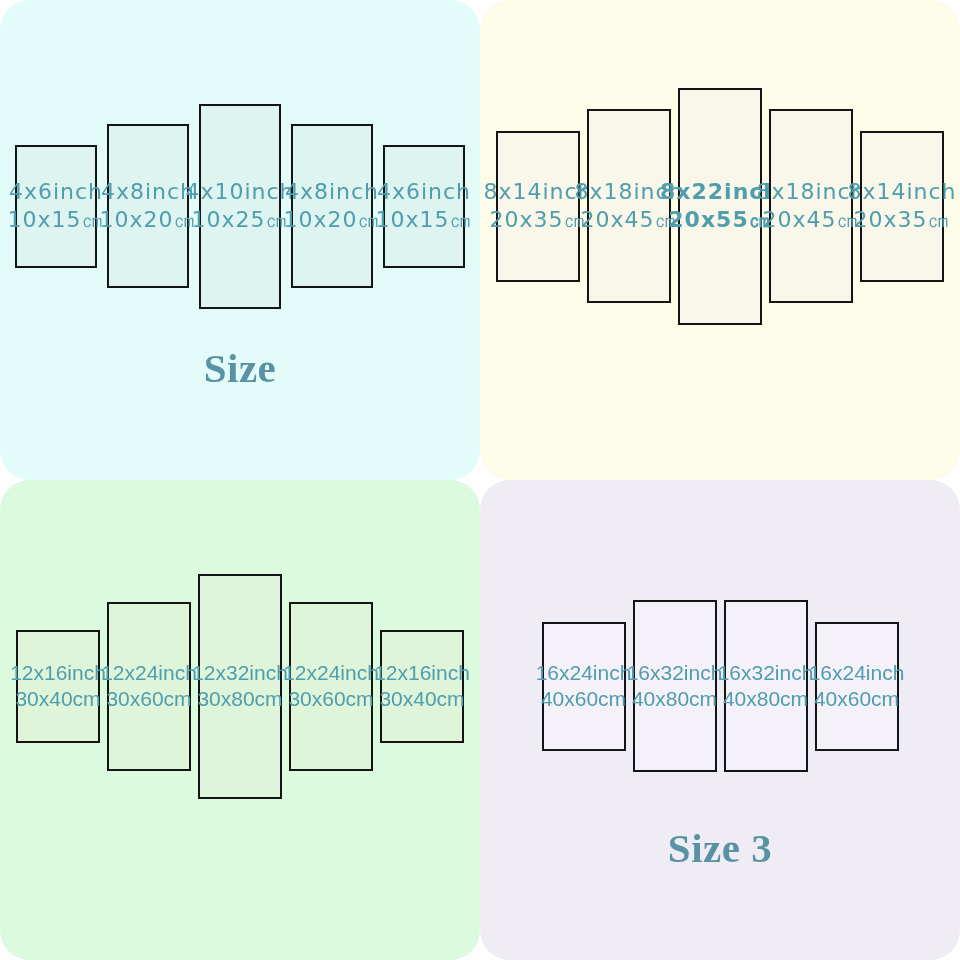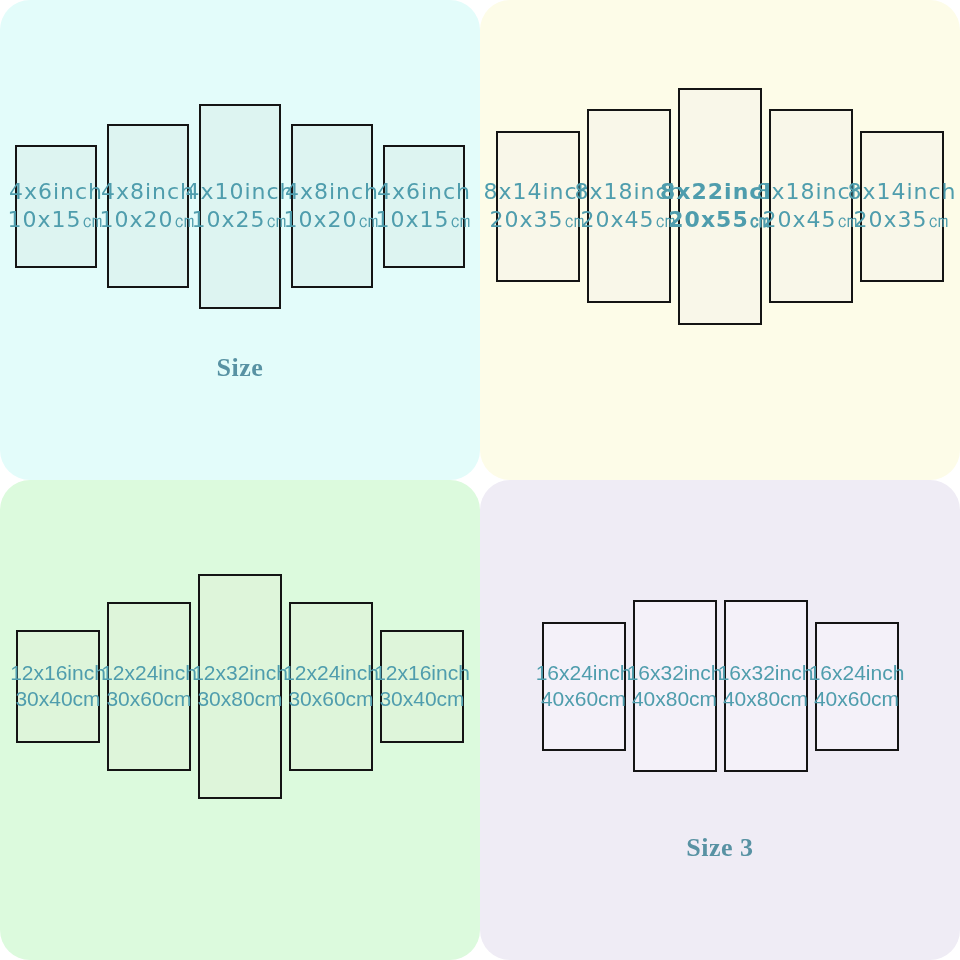--- a/index.html
+++ b/index.html
@@ -60,21 +60,21 @@
   .quadrant-title{
     position:absolute;
     left:0;right:0;
     top:342px;
     height:52px;
     display:flex;
     justify-content:center;
     align-items:center;
     font-family:"Liberation Serif", serif;
     font-weight:700;
-    font-size:26px;
+    font-size:41px;
     color:var(--title);
     letter-spacing:0.5px;
   }
 </style>
 </head>
 <body>
 
 <div id="canvas">
 
   <section class="quadrant q0" style="--bg: #e3fcfa; --fill: #ddf4f1; --label: #4f9dad; --title: #5892a3; --gap: 10px;">

